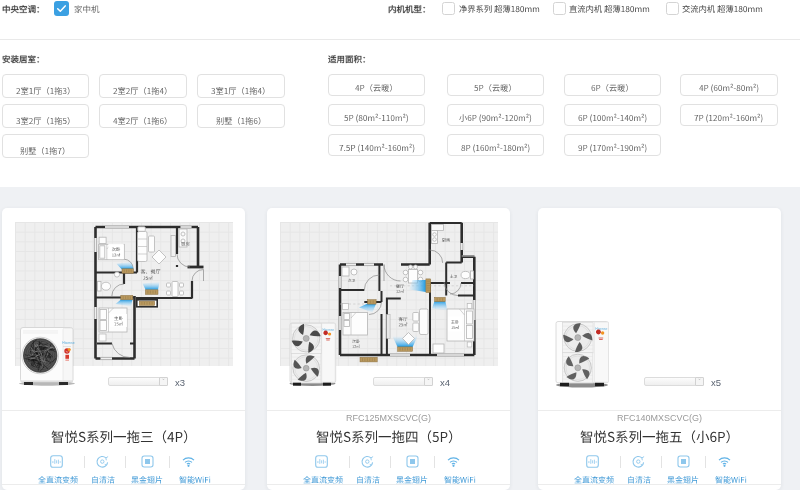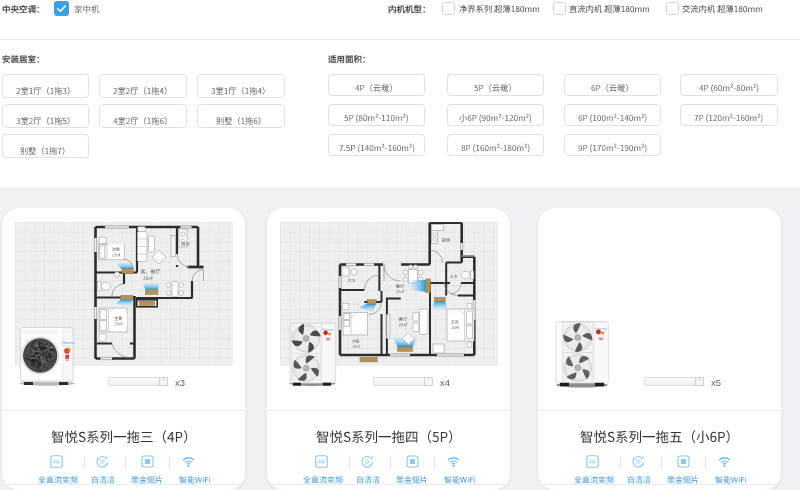--- a/index.html
+++ b/index.html
@@ -4,21 +4,21 @@
 <style>
   * { margin:0; padding:0; box-sizing:border-box; }
   html,body { width:800px; height:490px; overflow:hidden; background:#fff;
     font-family:"Liberation Sans", sans-serif; }
   .abs { position:absolute; }
   .btn { position:absolute; height:24px; border:1px solid #e1e1e1; border-radius:4px; background:#fff; }
   .btnR { position:absolute; height:22px; border:1px solid #e1e1e1; border-radius:4px; background:#fff;
     font-size:8px; color:#666; text-align:center; line-height:20px; }
   .cb { position:absolute; width:13px; height:13px; background:#fff; border:1px solid #d4d4d4; border-radius:2.5px; }
   .card { position:absolute; top:208px; width:243px; height:282px; background:#fff;
-    border-radius:17px; box-shadow:0 1px 4px rgba(30,40,60,0.07);text-decoration:underline; }
+    border-radius:5px; box-shadow:0 1px 4px rgba(30,40,60,0.07);text-decoration:underline; }
   .grid { position:absolute; left:13px; top:14px; width:218px; height:144px; background:#efefef;
     background-image:linear-gradient(#e6e6e6 1px, transparent 1px), linear-gradient(90deg,#e6e6e6 1px, transparent 1px);
     background-size:9.7px 9.7px; }
   .slider { position:absolute; top:169px; left:106px; width:60px; height:9px;
     border:1px solid #dcdcdc; border-radius:2px; background:linear-gradient(#fcfcfc,#efefef); }
   .sthumb { position:absolute; right:-1px; top:-1px; width:9px; height:9px;
     border:1px solid #d2d2d2; border-radius:1px; background:#f5f5f5; font-size:5px; color:#aaa; line-height:7px; text-align:center; }
   .xn { position:absolute; top:169px; left:173px; font-size:9.5px; color:#5b6472; }
   .mline { position:absolute; top:202px; left:0; width:100%; border-top:1px solid #ececec; }
   .model { position:absolute; top:204.5px; left:0; width:100%; text-align:center; font-size:9px; color:#9a9a9a; }
@@ -558,20 +558,21 @@
     </svg>
 
 <div class="slider">
       <div class="sthumb">˘</div>
     </div>
 
 <div class="xn">x4</div>
 
 <div class="mline"></div>
 
+<div class="model">RFC125MXSCVC(G)</div>
 
 <div style="position:absolute;top:220px;left:0;width:100%;height:20px;">
       <div style="position:absolute;left:48.7px;top:-1.1px;width:146px;height:19px;"><svg width="146" height="19" viewBox="0 0 146 19">
           <path transform="translate(0,14.9)" d="M8.3 -9.3H11.1V-6.5H8.3ZM7.4 -10.2V-5.5H12.1V-10.2ZM3.6 -1.6H9.9V-0.3H3.6ZM3.6 -2.4V-3.7H9.9V-2.4ZM2.6 -4.5V1.1H3.6V0.6H9.9V1.1H10.9V-4.5ZM2.2 -11.4C1.9 -10.4 1.4 -9.4 0.7 -8.7C0.9 -8.6 1.3 -8.3 1.5 -8.2C1.8 -8.5 2.1 -8.9 2.3 -9.4H3.5V-8.6L3.5 -8.1H0.7V-7.3H3.3C3.0 -6.5 2.3 -5.6 0.5 -4.9C0.8 -4.7 1.1 -4.4 1.2 -4.2C2.6 -4.8 3.4 -5.6 3.9 -6.4C4.6 -5.9 5.6 -5.2 6.0 -4.9L6.7 -5.5C6.3 -5.8 4.8 -6.8 4.2 -7.1L4.3 -7.3H6.8V-8.1H4.4L4.4 -8.6V-9.4H6.4V-10.2H2.8C2.9 -10.5 3.0 -10.9 3.1 -11.2Z M20.0 -7.7H24.6V-5.2H20.0ZM15.9 -11.3V1.1H16.9V-11.3ZM14.7 -8.7C14.6 -7.6 14.3 -6.2 14.0 -5.3L14.8 -5.0C15.2 -6.0 15.4 -7.5 15.5 -8.6ZM17.1 -8.9C17.5 -8.0 17.9 -7.0 18.0 -6.3L18.8 -6.7C18.6 -7.3 18.2 -8.4 17.8 -9.2ZM19.0 -8.6V-4.3H20.6C20.5 -2.0 20.0 -0.5 17.5 0.3C17.7 0.5 18.0 0.8 18.1 1.1C20.8 0.1 21.5 -1.6 21.7 -4.3H22.9V-0.4C22.9 0.6 23.1 0.9 24.1 0.9C24.3 0.9 25.2 0.9 25.4 0.9C26.2 0.9 26.4 0.5 26.5 -1.3C26.2 -1.4 25.8 -1.5 25.6 -1.7C25.6 -0.2 25.6 -0.0 25.2 -0.0C25.1 -0.0 24.4 -0.0 24.2 -0.0C23.9 -0.0 23.9 -0.1 23.9 -0.4V-4.3H25.6V-8.6H24.0C24.4 -9.3 24.9 -10.2 25.2 -11.0L24.2 -11.4C23.9 -10.5 23.4 -9.4 22.9 -8.6H20.8L21.7 -9.0C21.5 -9.6 21.0 -10.6 20.4 -11.3L19.6 -11.0C20.1 -10.2 20.6 -9.2 20.8 -8.6Z M31.1 0.2C33.2 0.2 34.5 -1.1 34.5 -2.6C34.5 -4.1 33.6 -4.8 32.4 -5.3L31.0 -5.9C30.3 -6.2 29.4 -6.6 29.4 -7.5C29.4 -8.4 30.1 -9.0 31.2 -9.0C32.1 -9.0 32.9 -8.6 33.5 -8.1L34.1 -8.9C33.4 -9.6 32.4 -10.1 31.2 -10.1C29.4 -10.1 28.1 -9.0 28.1 -7.5C28.1 -6.0 29.2 -5.3 30.1 -4.9L31.5 -4.3C32.5 -3.9 33.2 -3.6 33.2 -2.5C33.2 -1.6 32.4 -0.9 31.1 -0.9C30.1 -0.9 29.1 -1.4 28.4 -2.1L27.6 -1.3C28.5 -0.4 29.7 0.2 31.1 0.2Z M38.9 -3.0C38.2 -2.1 37.1 -1.1 36.0 -0.4C36.3 -0.3 36.7 0.1 36.9 0.3C37.9 -0.5 39.1 -1.6 39.9 -2.7ZM43.6 -2.6C44.8 -1.7 46.1 -0.5 46.8 0.3L47.7 -0.3C47.0 -1.1 45.6 -2.3 44.4 -3.1ZM44.0 -6.0C44.4 -5.7 44.7 -5.3 45.1 -4.9L39.2 -4.5C41.2 -5.5 43.3 -6.8 45.3 -8.3L44.5 -8.9C43.8 -8.4 43.1 -7.8 42.3 -7.3L39.0 -7.2C40.0 -7.9 41.0 -8.7 41.9 -9.7C43.6 -9.8 45.3 -10.1 46.6 -10.4L45.9 -11.2C43.7 -10.7 39.8 -10.3 36.5 -10.2C36.6 -9.9 36.7 -9.5 36.7 -9.3C37.9 -9.3 39.2 -9.4 40.5 -9.5C39.6 -8.6 38.6 -7.8 38.2 -7.6C37.8 -7.3 37.5 -7.1 37.2 -7.0C37.3 -6.8 37.5 -6.3 37.5 -6.1C37.8 -6.2 38.2 -6.3 41.0 -6.5C39.8 -5.7 38.8 -5.2 38.4 -5.0C37.5 -4.6 36.9 -4.3 36.5 -4.3C36.6 -4.0 36.7 -3.5 36.8 -3.3C37.2 -3.5 37.7 -3.5 41.4 -3.8V-0.3C41.4 -0.1 41.4 -0.1 41.1 -0.1C40.9 -0.0 40.2 -0.0 39.4 -0.1C39.5 0.2 39.7 0.6 39.8 0.9C40.7 0.9 41.4 0.9 41.9 0.8C42.3 0.6 42.4 0.3 42.4 -0.3V-3.9L45.8 -4.1C46.2 -3.7 46.5 -3.3 46.7 -2.9L47.5 -3.4C47.0 -4.2 45.8 -5.5 44.8 -6.4Z M57.2 -9.8V-2.2H58.2V-9.8ZM60.0 -11.3V-0.2C60.0 -0.0 59.9 0.1 59.7 0.1C59.5 0.1 58.8 0.1 58.0 0.0C58.2 0.3 58.3 0.8 58.4 1.0C59.4 1.0 60.1 1.0 60.5 0.9C60.9 0.7 61.0 0.4 61.0 -0.2V-11.3ZM51.0 -4.1C51.7 -3.6 52.5 -2.9 53.0 -2.4C52.1 -1.1 50.9 -0.2 49.6 0.3C49.8 0.5 50.1 0.9 50.2 1.1C53.1 -0.1 55.2 -2.8 55.8 -7.5L55.2 -7.6L55.1 -7.6H52.0C52.2 -8.2 52.4 -8.9 52.6 -9.6H56.3V-10.6H49.4V-9.6H51.6C51.1 -7.6 50.3 -5.7 49.3 -4.4C49.5 -4.3 49.9 -3.9 50.0 -3.7C50.7 -4.5 51.2 -5.5 51.7 -6.7H54.7C54.5 -5.4 54.1 -4.3 53.6 -3.3C53.1 -3.8 52.2 -4.4 51.6 -4.8Z M62.6 -5.8V-4.7H75.0V-5.8Z M77.8 -11.3V-8.6H76.1V-7.7H77.8V-4.7L75.9 -4.1L76.2 -3.1L77.8 -3.6V-0.2C77.8 0.0 77.7 0.1 77.5 0.1C77.4 0.1 76.9 0.1 76.3 0.1C76.4 0.3 76.5 0.8 76.6 1.0C77.4 1.0 78.0 1.0 78.3 0.8C78.6 0.7 78.8 0.4 78.8 -0.2V-4.0L80.2 -4.5L80.1 -5.4L78.8 -5.0V-7.7H80.1V-8.6H78.8V-11.3ZM82.2 -11.4C81.8 -9.6 80.9 -8.0 79.9 -6.9C80.1 -6.8 80.5 -6.5 80.7 -6.3C81.2 -6.9 81.7 -7.7 82.2 -8.5H88.4V-9.4H82.6C82.8 -10.0 83.0 -10.6 83.2 -11.1ZM81.6 -7.0V-4.7L80.2 -4.2L80.5 -3.3L81.6 -3.8V-0.6C81.6 0.6 82.0 1.0 83.5 1.0C83.9 1.0 86.4 1.0 86.8 1.0C88.0 1.0 88.4 0.5 88.5 -1.1C88.2 -1.1 87.8 -1.3 87.6 -1.4C87.5 -0.2 87.4 0.1 86.7 0.1C86.2 0.1 84.0 0.1 83.6 0.1C82.7 0.1 82.5 -0.0 82.5 -0.6V-4.1L84.2 -4.8V-1.2H85.1V-5.1L86.7 -5.7C86.7 -4.1 86.7 -3.0 86.7 -2.8C86.6 -2.6 86.5 -2.5 86.4 -2.5C86.2 -2.5 85.9 -2.5 85.6 -2.5C85.7 -2.3 85.8 -1.9 85.8 -1.6C86.1 -1.6 86.6 -1.6 86.9 -1.7C87.3 -1.8 87.5 -2.1 87.5 -2.6C87.6 -2.9 87.6 -4.6 87.6 -6.5L87.7 -6.7L87.0 -6.9L86.8 -6.8L86.8 -6.7L85.1 -6.1V-8.1H84.2V-5.7L82.5 -5.1V-7.0Z M90.2 -10.2V0.6H91.3V-0.4H100.3V0.5H101.3V-10.2ZM91.3 -1.4V-9.2H93.8C93.7 -5.9 93.5 -4.1 91.4 -3.2C91.6 -3.0 91.9 -2.6 92.0 -2.4C94.4 -3.5 94.7 -5.5 94.8 -9.2H96.7V-5.0C96.7 -3.9 96.9 -3.5 97.8 -3.5C98.1 -3.5 99.0 -3.5 99.3 -3.5C99.6 -3.5 100.0 -3.5 100.1 -3.5C100.1 -3.8 100.1 -4.1 100.1 -4.4C99.9 -4.3 99.5 -4.3 99.3 -4.3C99.1 -4.3 98.2 -4.3 98.0 -4.3C97.7 -4.3 97.6 -4.5 97.6 -4.9V-9.2H100.3V-1.4Z M111.9 -5.1C111.9 -2.5 113.0 -0.4 114.6 1.3L115.4 0.9C113.9 -0.7 112.9 -2.7 112.9 -5.1C112.9 -7.5 113.9 -9.5 115.4 -11.1L114.6 -11.6C113.0 -9.9 111.9 -7.8 111.9 -5.1Z M119.6 0.2C121.2 0.2 122.8 -1.1 122.8 -3.2C122.8 -5.4 121.5 -6.4 119.8 -6.4C119.2 -6.4 118.8 -6.2 118.4 -6.0L118.6 -8.8H122.3V-9.9H117.5L117.2 -5.3L117.9 -4.9C118.4 -5.2 118.9 -5.4 119.5 -5.4C120.8 -5.4 121.6 -4.6 121.6 -3.2C121.6 -1.7 120.6 -0.9 119.5 -0.9C118.3 -0.9 117.6 -1.4 117.0 -1.9L116.4 -1.1C117.1 -0.5 118.0 0.2 119.6 0.2Z M124.9 0.0H126.1V-3.9H127.8C130.0 -3.9 131.4 -4.9 131.4 -7.0C131.4 -9.2 129.9 -9.9 127.7 -9.9H124.9ZM126.1 -5.0V-8.9H127.6C129.3 -8.9 130.2 -8.4 130.2 -7.0C130.2 -5.6 129.4 -5.0 127.6 -5.0Z M136.2 -5.1C136.2 -7.8 135.1 -9.9 133.5 -11.6L132.7 -11.1C134.3 -9.5 135.2 -7.5 135.2 -5.1C135.2 -2.7 134.3 -0.7 132.7 0.9L133.5 1.3C135.1 -0.4 136.2 -2.5 136.2 -5.1Z" fill="#333"></path>
         </svg></div>
     </div>
 
 <div style="position:absolute;top:0;left:0;width:100%;">
 
 <div style="position:absolute;left:47.0px;top:246px;width:15px;height:15px;"><svg width="15" height="15" viewBox="0 0 15 15">
@@ -660,20 +661,21 @@
     </svg>
 
 <div class="slider">
       <div class="sthumb">˘</div>
     </div>
 
 <div class="xn">x5</div>
 
 <div class="mline"></div>
 
+<div class="model">RFC140MXSCVC(G)</div>
 
 <div style="position:absolute;top:220px;left:0;width:100%;height:20px;">
       <div style="position:absolute;left:42.0px;top:-1.1px;width:159px;height:19px;"><svg width="159" height="19" viewBox="0 0 159 19">
           <path transform="translate(0,14.9)" d="M8.3 -9.3H11.1V-6.5H8.3ZM7.4 -10.2V-5.5H12.1V-10.2ZM3.6 -1.6H9.9V-0.3H3.6ZM3.6 -2.4V-3.7H9.9V-2.4ZM2.6 -4.5V1.1H3.6V0.6H9.9V1.1H10.9V-4.5ZM2.2 -11.4C1.9 -10.4 1.4 -9.4 0.7 -8.7C0.9 -8.6 1.3 -8.3 1.5 -8.2C1.8 -8.5 2.1 -8.9 2.3 -9.4H3.5V-8.6L3.5 -8.1H0.7V-7.3H3.3C3.0 -6.5 2.3 -5.6 0.5 -4.9C0.8 -4.7 1.1 -4.4 1.2 -4.2C2.6 -4.8 3.4 -5.6 3.9 -6.4C4.6 -5.9 5.6 -5.2 6.0 -4.9L6.7 -5.5C6.3 -5.8 4.8 -6.8 4.2 -7.1L4.3 -7.3H6.8V-8.1H4.4L4.4 -8.6V-9.4H6.4V-10.2H2.8C2.9 -10.5 3.0 -10.9 3.1 -11.2Z M20.0 -7.7H24.6V-5.2H20.0ZM15.9 -11.3V1.1H16.9V-11.3ZM14.7 -8.7C14.6 -7.6 14.3 -6.2 14.0 -5.3L14.8 -5.0C15.2 -6.0 15.4 -7.5 15.5 -8.6ZM17.1 -8.9C17.5 -8.0 17.9 -7.0 18.0 -6.3L18.8 -6.7C18.6 -7.3 18.2 -8.4 17.8 -9.2ZM19.0 -8.6V-4.3H20.6C20.5 -2.0 20.0 -0.5 17.5 0.3C17.7 0.5 18.0 0.8 18.1 1.1C20.8 0.1 21.5 -1.6 21.7 -4.3H22.9V-0.4C22.9 0.6 23.1 0.9 24.1 0.9C24.3 0.9 25.2 0.9 25.4 0.9C26.2 0.9 26.4 0.5 26.5 -1.3C26.2 -1.4 25.8 -1.5 25.6 -1.7C25.6 -0.2 25.6 -0.0 25.2 -0.0C25.1 -0.0 24.4 -0.0 24.2 -0.0C23.9 -0.0 23.9 -0.1 23.9 -0.4V-4.3H25.6V-8.6H24.0C24.4 -9.3 24.9 -10.2 25.2 -11.0L24.2 -11.4C23.9 -10.5 23.4 -9.4 22.9 -8.6H20.8L21.7 -9.0C21.5 -9.6 21.0 -10.6 20.4 -11.3L19.6 -11.0C20.1 -10.2 20.6 -9.2 20.8 -8.6Z M31.1 0.2C33.2 0.2 34.5 -1.1 34.5 -2.6C34.5 -4.1 33.6 -4.8 32.4 -5.3L31.0 -5.9C30.3 -6.2 29.4 -6.6 29.4 -7.5C29.4 -8.4 30.1 -9.0 31.2 -9.0C32.1 -9.0 32.9 -8.6 33.5 -8.1L34.1 -8.9C33.4 -9.6 32.4 -10.1 31.2 -10.1C29.4 -10.1 28.1 -9.0 28.1 -7.5C28.1 -6.0 29.2 -5.3 30.1 -4.9L31.5 -4.3C32.5 -3.9 33.2 -3.6 33.2 -2.5C33.2 -1.6 32.4 -0.9 31.1 -0.9C30.1 -0.9 29.1 -1.4 28.4 -2.1L27.6 -1.3C28.5 -0.4 29.7 0.2 31.1 0.2Z M38.9 -3.0C38.2 -2.1 37.1 -1.1 36.0 -0.4C36.3 -0.3 36.7 0.1 36.9 0.3C37.9 -0.5 39.1 -1.6 39.9 -2.7ZM43.6 -2.6C44.8 -1.7 46.1 -0.5 46.8 0.3L47.7 -0.3C47.0 -1.1 45.6 -2.3 44.4 -3.1ZM44.0 -6.0C44.4 -5.7 44.7 -5.3 45.1 -4.9L39.2 -4.5C41.2 -5.5 43.3 -6.8 45.3 -8.3L44.5 -8.9C43.8 -8.4 43.1 -7.8 42.3 -7.3L39.0 -7.2C40.0 -7.9 41.0 -8.7 41.9 -9.7C43.6 -9.8 45.3 -10.1 46.6 -10.4L45.9 -11.2C43.7 -10.7 39.8 -10.3 36.5 -10.2C36.6 -9.9 36.7 -9.5 36.7 -9.3C37.9 -9.3 39.2 -9.4 40.5 -9.5C39.6 -8.6 38.6 -7.8 38.2 -7.6C37.8 -7.3 37.5 -7.1 37.2 -7.0C37.3 -6.8 37.5 -6.3 37.5 -6.1C37.8 -6.2 38.2 -6.3 41.0 -6.5C39.8 -5.7 38.8 -5.2 38.4 -5.0C37.5 -4.6 36.9 -4.3 36.5 -4.3C36.6 -4.0 36.7 -3.5 36.8 -3.3C37.2 -3.5 37.7 -3.5 41.4 -3.8V-0.3C41.4 -0.1 41.4 -0.1 41.1 -0.1C40.9 -0.0 40.2 -0.0 39.4 -0.1C39.5 0.2 39.7 0.6 39.8 0.9C40.7 0.9 41.4 0.9 41.9 0.8C42.3 0.6 42.4 0.3 42.4 -0.3V-3.9L45.8 -4.1C46.2 -3.7 46.5 -3.3 46.7 -2.9L47.5 -3.4C47.0 -4.2 45.8 -5.5 44.8 -6.4Z M57.2 -9.8V-2.2H58.2V-9.8ZM60.0 -11.3V-0.2C60.0 -0.0 59.9 0.1 59.7 0.1C59.5 0.1 58.8 0.1 58.0 0.0C58.2 0.3 58.3 0.8 58.4 1.0C59.4 1.0 60.1 1.0 60.5 0.9C60.9 0.7 61.0 0.4 61.0 -0.2V-11.3ZM51.0 -4.1C51.7 -3.6 52.5 -2.9 53.0 -2.4C52.1 -1.1 50.9 -0.2 49.6 0.3C49.8 0.5 50.1 0.9 50.2 1.1C53.1 -0.1 55.2 -2.8 55.8 -7.5L55.2 -7.6L55.1 -7.6H52.0C52.2 -8.2 52.4 -8.9 52.6 -9.6H56.3V-10.6H49.4V-9.6H51.6C51.1 -7.6 50.3 -5.7 49.3 -4.4C49.5 -4.3 49.9 -3.9 50.0 -3.7C50.7 -4.5 51.2 -5.5 51.7 -6.7H54.7C54.5 -5.4 54.1 -4.3 53.6 -3.3C53.1 -3.8 52.2 -4.4 51.6 -4.8Z M62.6 -5.8V-4.7H75.0V-5.8Z M77.8 -11.3V-8.6H76.1V-7.7H77.8V-4.7L75.9 -4.1L76.2 -3.1L77.8 -3.6V-0.2C77.8 0.0 77.7 0.1 77.5 0.1C77.4 0.1 76.9 0.1 76.3 0.1C76.4 0.3 76.5 0.8 76.6 1.0C77.4 1.0 78.0 1.0 78.3 0.8C78.6 0.7 78.8 0.4 78.8 -0.2V-4.0L80.2 -4.5L80.1 -5.4L78.8 -5.0V-7.7H80.1V-8.6H78.8V-11.3ZM82.2 -11.4C81.8 -9.6 80.9 -8.0 79.9 -6.9C80.1 -6.8 80.5 -6.5 80.7 -6.3C81.2 -6.9 81.7 -7.7 82.2 -8.5H88.4V-9.4H82.6C82.8 -10.0 83.0 -10.6 83.2 -11.1ZM81.6 -7.0V-4.7L80.2 -4.2L80.5 -3.3L81.6 -3.8V-0.6C81.6 0.6 82.0 1.0 83.5 1.0C83.9 1.0 86.4 1.0 86.8 1.0C88.0 1.0 88.4 0.5 88.5 -1.1C88.2 -1.1 87.8 -1.3 87.6 -1.4C87.5 -0.2 87.4 0.1 86.7 0.1C86.2 0.1 84.0 0.1 83.6 0.1C82.7 0.1 82.5 -0.0 82.5 -0.6V-4.1L84.2 -4.8V-1.2H85.1V-5.1L86.7 -5.7C86.7 -4.1 86.7 -3.0 86.7 -2.8C86.6 -2.6 86.5 -2.5 86.4 -2.5C86.2 -2.5 85.9 -2.5 85.6 -2.5C85.7 -2.3 85.8 -1.9 85.8 -1.6C86.1 -1.6 86.6 -1.6 86.9 -1.7C87.3 -1.8 87.5 -2.1 87.5 -2.6C87.6 -2.9 87.6 -4.6 87.6 -6.5L87.7 -6.7L87.0 -6.9L86.8 -6.8L86.8 -6.7L85.1 -6.1V-8.1H84.2V-5.7L82.5 -5.1V-7.0Z M91.4 -6.1V-5.1H93.9C93.7 -3.5 93.4 -1.9 93.1 -0.7H89.8V0.3H101.8V-0.7H99.1C99.3 -2.4 99.5 -4.6 99.6 -6.1L98.8 -6.1L98.6 -6.1H95.2L95.6 -9.0H100.9V-10.0H90.7V-9.0H94.5C94.4 -8.1 94.3 -7.1 94.1 -6.1ZM94.2 -0.7C94.5 -1.9 94.8 -3.5 95.0 -5.1H98.4C98.3 -3.8 98.2 -2.1 98.0 -0.7Z M111.9 -5.1C111.9 -2.5 113.0 -0.4 114.6 1.3L115.4 0.9C113.9 -0.7 112.9 -2.7 112.9 -5.1C112.9 -7.5 113.9 -9.5 115.4 -11.1L114.6 -11.6C113.0 -9.9 111.9 -7.8 111.9 -5.1Z M122.3 -11.2V-0.3C122.3 -0.1 122.2 0.0 121.9 0.0C121.6 0.1 120.7 0.1 119.7 0.0C119.9 0.3 120.0 0.8 120.1 1.1C121.4 1.1 122.2 1.1 122.7 0.9C123.2 0.7 123.4 0.4 123.4 -0.3V-11.2ZM125.6 -7.7C126.7 -5.8 127.8 -3.2 128.1 -1.6L129.2 -2.1C128.9 -3.7 127.7 -6.2 126.5 -8.1ZM118.8 -8.0C118.4 -6.2 117.7 -3.8 116.5 -2.4C116.8 -2.3 117.2 -2.0 117.4 -1.9C118.7 -3.4 119.5 -5.8 119.9 -7.8Z M133.6 0.2C135.1 0.2 136.5 -1.1 136.5 -3.0C136.5 -5.1 135.4 -6.1 133.7 -6.1C132.9 -6.1 132.1 -5.7 131.5 -5.0C131.5 -8.0 132.6 -9.1 134.0 -9.1C134.6 -9.1 135.2 -8.8 135.6 -8.3L136.3 -9.1C135.7 -9.7 135.0 -10.1 134.0 -10.1C132.0 -10.1 130.3 -8.6 130.3 -4.7C130.3 -1.5 131.7 0.2 133.6 0.2ZM131.5 -4.0C132.1 -4.9 132.9 -5.2 133.5 -5.2C134.7 -5.2 135.3 -4.4 135.3 -3.0C135.3 -1.7 134.6 -0.8 133.6 -0.8C132.4 -0.8 131.6 -1.9 131.5 -4.0Z M138.4 0.0H139.6V-3.9H141.3C143.5 -3.9 144.9 -4.9 144.9 -7.0C144.9 -9.2 143.4 -9.9 141.2 -9.9H138.4ZM139.6 -5.0V-8.9H141.1C142.8 -8.9 143.7 -8.4 143.7 -7.0C143.7 -5.6 142.9 -5.0 141.1 -5.0Z M149.7 -5.1C149.7 -7.8 148.6 -9.9 147.0 -11.6L146.2 -11.1C147.8 -9.5 148.7 -7.5 148.7 -5.1C148.7 -2.7 147.8 -0.7 146.2 0.9L147.0 1.3C148.6 -0.4 149.7 -2.5 149.7 -5.1Z" fill="#333"></path>
         </svg></div>
     </div>
 
 <div style="position:absolute;top:0;left:0;width:100%;">
 
 <div style="position:absolute;left:47.0px;top:246px;width:15px;height:15px;"><svg width="15" height="15" viewBox="0 0 15 15">

